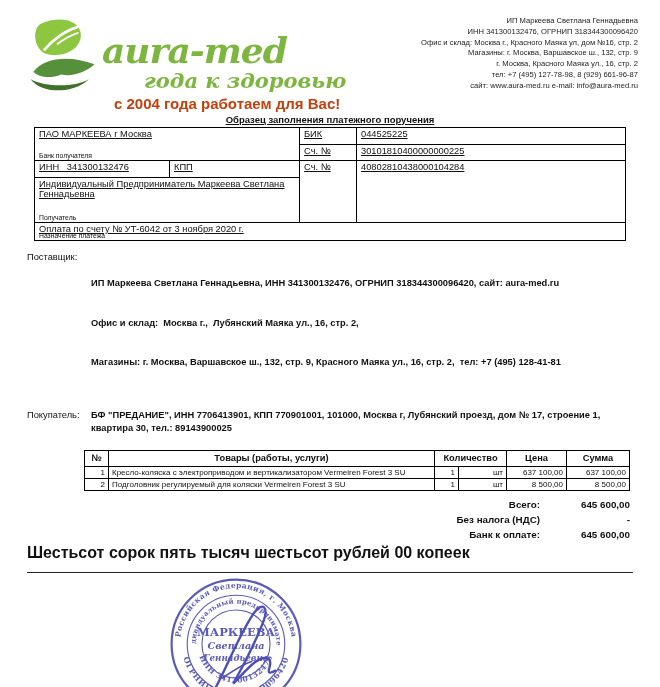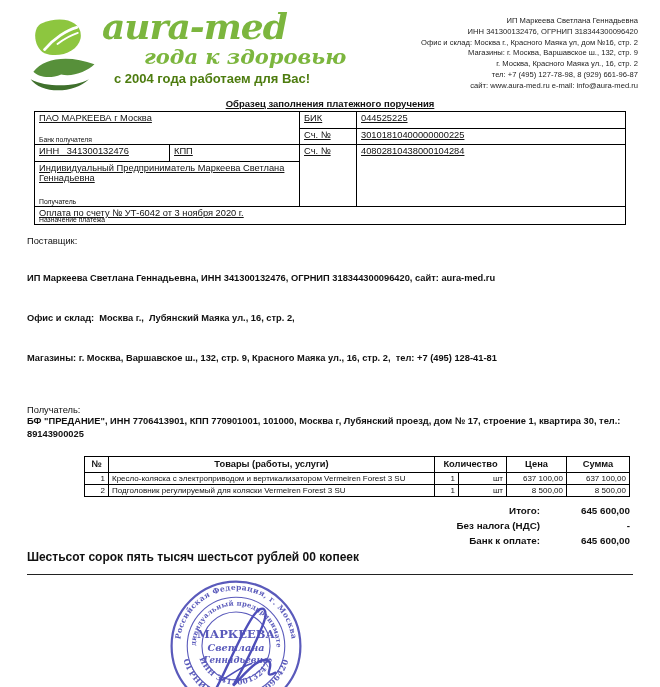--- a/index.html
+++ b/index.html
@@ -4,63 +4,63 @@
 <style>
   * { margin:0; padding:0; box-sizing:border-box; }
   html,body { background:#fff; }
   body { font-family:"Liberation Sans", sans-serif; color:#111; }
   .page { position:relative; width:660px; height:687px; background:#fff; overflow:hidden; }
 
   
   .header { display:flex; justify-content:space-between; padding:8px 22px 0 26px; }
   .logo { display:flex; align-items:flex-start; }
   .logo-icon { width:74px; height:80px; margin-top:8px; }
-  .logo-text { margin-left:2px; }
+  .logo-text { margin-left:2px;margin-top:24px; }
   .brand { font-family:"DejaVu Serif", serif; font-style:italic; font-weight:bold;
            font-size:36px; line-height:1.05; color:#7cb63e; letter-spacing:-1px; }
   .tagline { font-family:"DejaVu Serif", serif; font-style:italic; font-weight:bold;
              font-size:21px; line-height:1.05; color:#7cb63e; padding-left:42px; }
-  .slogan { font-size:13px; font-weight:bold; color:#4d7c0f; margin-top:3px; padding-left:12px; }
+  .slogan { font-size:15px; font-weight:bold; color:#c2410c; margin-top:3px; padding-left:12px; }
   .company-info { text-align:right; font-size:7.6px; line-height:1.42; color:#222; padding-top:8px; }
 
   
   .pay-section { margin:2px 34px 0;text-decoration:underline; }
   .pay-title { text-align:center; font-weight:bold; font-size:9.5px; padding-bottom:2px; }
   table.bank { width:100%; border-collapse:collapse; table-layout:fixed; }
   table.bank td { border:1px solid #000; font-size:9.3px; padding:1px 4px 0;
                   vertical-align:top; overflow:hidden; }
   td.rel { position:relative; }
   .cap { font-size:6.8px; color:#111; }
   .cap.abs { position:absolute; left:4px; bottom:1px; }
   tr.h17 { height:17px; } tr.h16 { height:16px; }
 
   
   .inv-title { margin:12px 27px 0; border-top:2px solid #1c1c1c; border-bottom:2px solid #1c1c1c;
                padding:7px 9px 8px; font-size:15px; font-weight:bold; }
 
   
-  .party { display:flex; margin:10px 27px 0;flex-direction:column; }
+  .party { display:flex; margin:10px 27px 0; }
   .party-label { width:64px; flex:none; font-size:9.3px; padding-top:1px; }
   .party-text { flex:1; font-weight:bold; font-size:9.3px; line-height:1.42; white-space:pre-wrap; }
   .party.buyer { margin-top:13px; }
 
   
   .items-wrap { margin:15px 30px 0 84px; }
   table.items { width:100%; border-collapse:collapse; table-layout:fixed; }
   table.items th { border:1px solid #000; border-top:1.6px solid #000; border-bottom:1.6px solid #000;
                    font-size:9.3px; font-weight:bold; padding:2px 2px 3px; }
   table.items td { border:1px solid #000; font-size:8px; padding:1px 3px; } .r { text-align:right; }
 
   
   .totals { margin:8px 30px 0; }
   .t-row { display:flex; justify-content:flex-end; font-weight:bold; font-size:9.8px; margin-bottom:4px; }
   .t-label { text-align:right; }
   .t-value { width:90px; text-align:right; }
   .summary { margin:4px 27px 0; font-size:9.3px; }
-  .summary-words { font-weight:bold; font-size:12px; margin-top:3px; }
+  .summary-words { font-weight:bold; font-size:16px; margin-top:3px; }
   .rule { margin:10px 27px 0; border-top:1.6px solid #222; }
 
   
   .sig-area { position:relative; margin:0 27px; height:205px; }
   .stamp { position:absolute; left:140px; top:2px; width:138px; height:138px; opacity:.88; }
 </style>
 </head>
 <body>
 
 <div class="page">
@@ -138,21 +138,21 @@
 
   <div class="party">
     <div class="party-label">Поставщик:</div>
     <div class="party-text">
       <div>ИП Маркеева Светлана Геннадьевна, ИНН 341300132476, ОГРНИП 318344300096420, сайт: aura-med.ru</div>
       <div>Офис и склад:  Москва г.,  Лубянский Маяка ул., 16, стр. 2,</div>
       <div>Магазины: г. Москва, Варшавское ш., 132, стр. 9, Красного Маяка ул., 16, стр. 2,  тел: +7 (495) 128-41-81</div>
     </div>
   </div>
   <div class="party buyer">
-    <div class="party-label">Получатель:</div>
+    <div class="party-label">Покупатель:</div>
     <div class="party-text">БФ "ПРЕДАНИЕ", ИНН 7706413901, КПП 770901001, 101000, Москва г, Лубянский проезд, дом № 17, строение 1, квартира 30, тел.: 89143900025</div>
   </div>
 
   <div class="items-wrap">
     <table class="items">
       <colgroup>
         <col style="width:24px">
           <col style="width:326px">
           <col style="width:24px">
         <col style="width:48px">
@@ -184,21 +184,21 @@
           <td class="r">шт</td>
           <td class="r">8 500,00</td>
           <td class="r">8 500,00</td>
         </tr>
       </tbody>
     </table>
   </div>
 
   <div class="totals">
     <div class="t-row">
-      <div class="t-label">Итого:</div>
+      <div class="t-label">Всего:</div>
       <div class="t-value">645 600,00</div>
     </div>
     <div class="t-row">
       <div class="t-label">Без налога (НДС)</div>
       <div class="t-value">-</div>
     </div>
     <div class="t-row">
       <div class="t-label">Банк к оплате:</div>
       <div class="t-value">645 600,00</div>
     </div>

